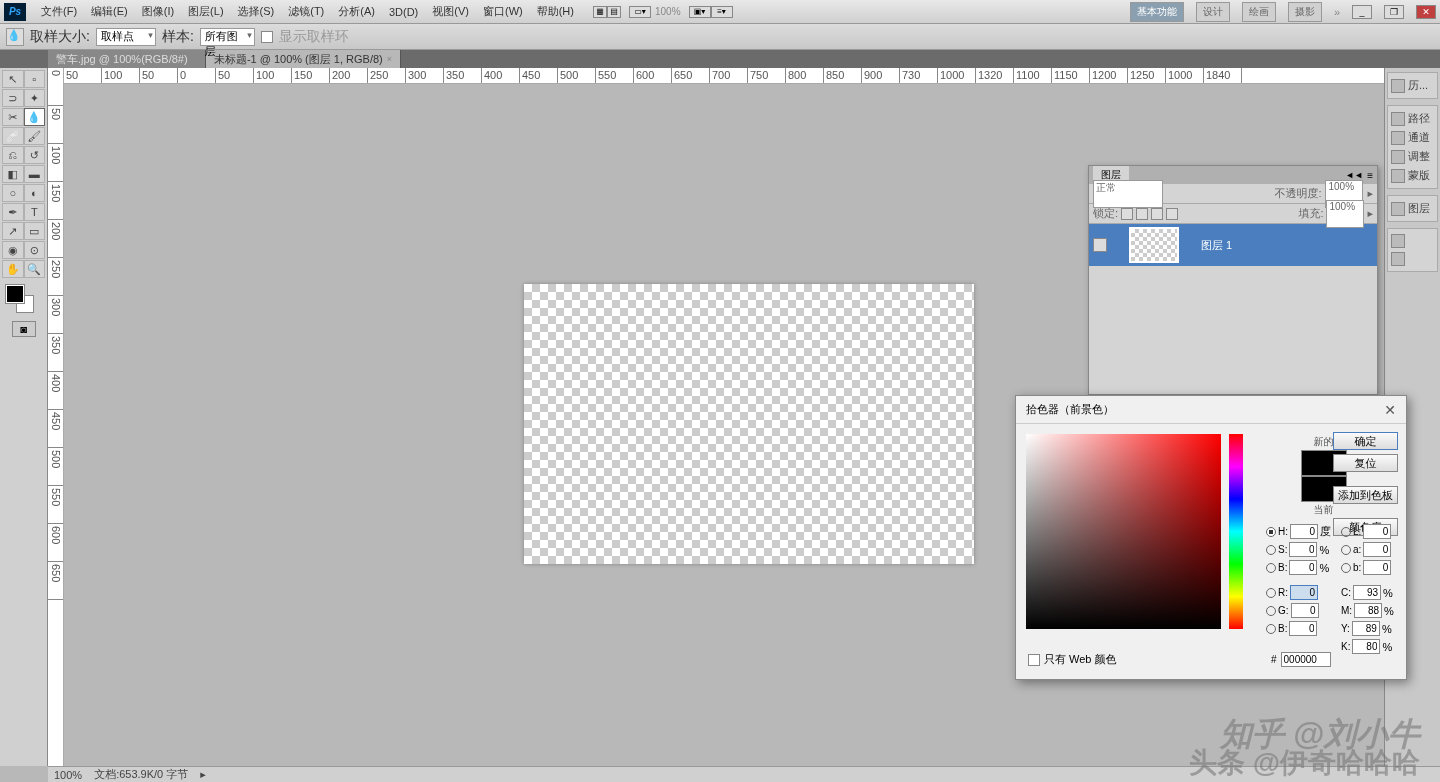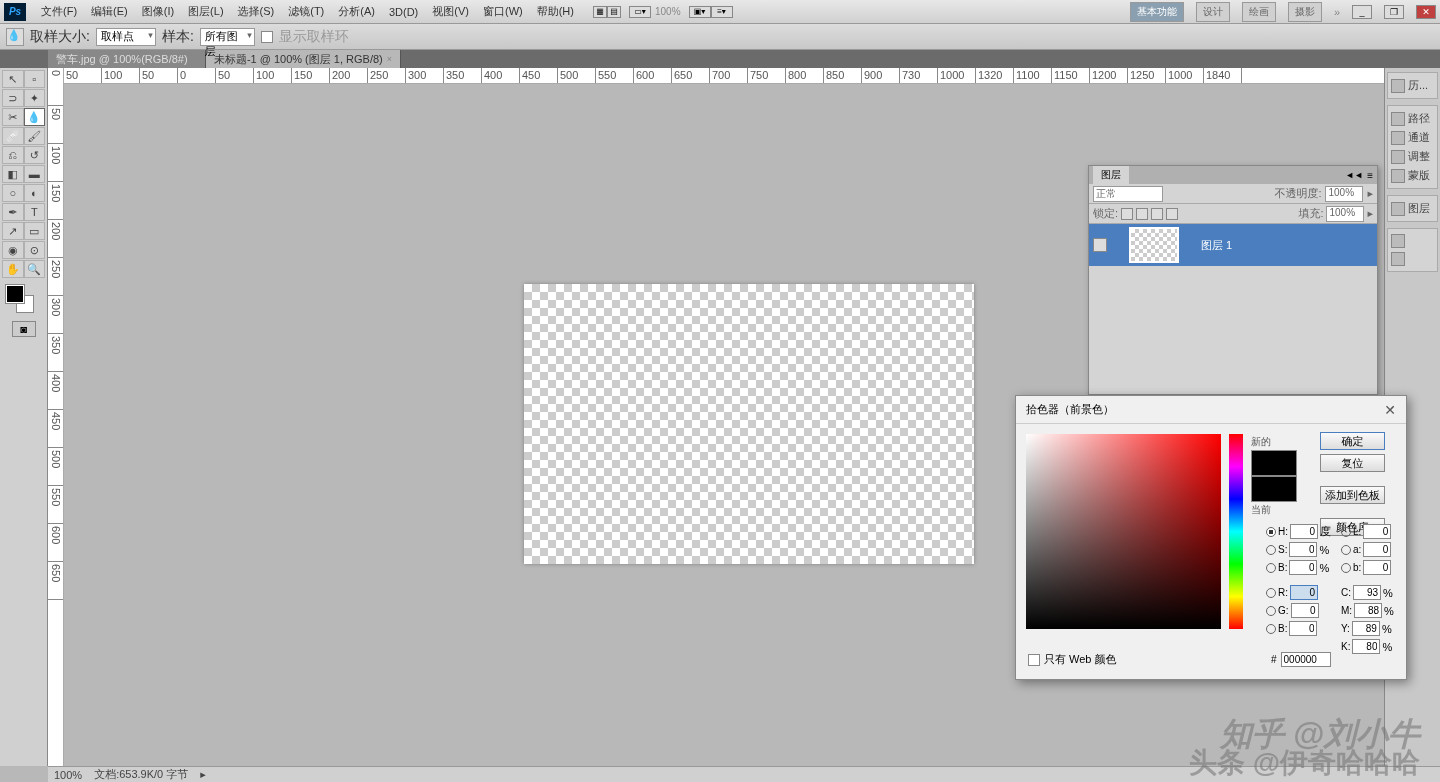--- a/index.html
+++ b/index.html
@@ -40,37 +40,37 @@
 .canvas-bg{flex:1;position:relative;overflow:hidden}
 .doc{position:absolute;left:460px;top:200px;width:450px;height:280px;background-image:repeating-conic-gradient(#ccc 0 25%,#fff 0 50%);background-size:16px 16px;box-shadow:0 0 4px rgba(0,0,0,.3)}
 .right-dock{width:56px;background:#c8c8c8;border-left:1px solid #888;padding:4px 2px;display:flex;flex-direction:column;gap:2px}
 .rdock-grp{background:#d4d4d4;border:1px solid #aaa;padding:3px;margin-bottom:4px}
 .rdock-item{display:flex;align-items:center;gap:3px;padding:2px 0;font-size:10px;color:#444}
 .rdock-ico{width:14px;height:14px;background:#bbb;border:1px solid #888}
 .layers-panel{position:absolute;right:62px;top:165px;width:290px;height:230px;background:#d4d4d4;border:1px solid #888;box-shadow:2px 2px 6px rgba(0,0,0,.3)}
 .lp-tabs{height:18px;background:#b0b0b0;display:flex;align-items:center;padding:0 4px}
 .lp-tab{padding:2px 8px;background:#d4d4d4;font-size:10px}
 .lp-opts{height:20px;display:flex;align-items:center;padding:0 4px;gap:4px;font-size:10px;color:#666;border-bottom:1px solid #aaa}
-.lp-sel{width:70px;height:16px;border:1px solid #999;background:#fff;font-size:10px;padding:0 2px}
+.lp-sel{width:70px;height:28px;border:1px solid #999;background:#fff;font-size:10px;padding:0 2px}
 .lp-opts2{height:20px;display:flex;align-items:center;padding:0 4px;gap:3px;font-size:10px;color:#666;border-bottom:1px solid #aaa}
 .lp-ico{width:12px;height:12px;border:1px solid #888;background:#ddd}
 .layer-row{height:42px;background:#4a7ebf;display:flex;align-items:center;padding:0 4px;gap:22px;color:#fff}
 .layer-eye{width:14px;height:14px;background:#ddd;border:1px solid #888}
 .layer-thumb{width:50px;height:36px;background-image:repeating-conic-gradient(#ccc 0 25%,#fff 0 50%);background-size:8px 8px;border:2px solid #fff}
 .picker{position:absolute;left:1015px;top:395px;width:392px;height:285px;background:#f0f0f0;border:1px solid #888;box-shadow:3px 3px 10px rgba(0,0,0,.4)}
 .pk-title{height:28px;display:flex;align-items:center;justify-content:space-between;padding:0 10px;font-size:13px;border-bottom:1px solid #ccc}
 .pk-x{font-size:14px;cursor:pointer;color:#555}
 .pk-body{display:flex;padding:10px;gap:8px}
 .pk-field{width:195px;height:195px;background:linear-gradient(to bottom,transparent,#000),linear-gradient(to right,#fff,#f00)}
 .pk-hue{width:14px;height:195px;background:linear-gradient(#f00,#f0f,#00f,#0ff,#0f0,#ff0,#f00)}
 .pk-right{flex:1;display:flex;flex-direction:column;gap:2px}
-.pk-preview{display:flex;flex-direction:column;margin-bottom:6px}
+.pk-preview{display:flex;flex-direction:column;align-items:center;margin-bottom:6px}
 .pk-sw{width:46px;height:26px;background:#000;border:1px solid #888}
 .pk-lbl{font-size:10px;color:#555;margin:1px 0}
-.pk-btns{position:absolute;right:21px;top:36px;display:flex;flex-direction:column;gap:4px}
+.pk-btns{position:absolute;right:8px;top:36px;display:flex;flex-direction:column;gap:4px}
 .pk-btn{width:65px;height:18px;background:linear-gradient(#fafafa,#ddd);border:1px solid #888;font-size:11px}
 .pk-btn.primary{border:1px solid #4a7ebf}
 .pk-inputs{position:absolute;left:250px;top:128px;display:flex;gap:10px}
 .pk-col{display:flex;flex-direction:column;gap:3px}
 .pk-irow{display:flex;align-items:center;gap:2px;font-size:10px}
 .pk-radio{width:10px;height:10px;border:1px solid #666;border-radius:50%}
 .pk-radio.on{background:radial-gradient(#333 40%,#fff 45%)}
 .pk-inp{width:28px;height:15px;border:1px solid #888;background:#fff;font-size:10px;padding:0 2px;text-align:right}
 .pk-inp.sel{border:1px solid #4a7ebf;background:#cde}
 .pk-hex{position:absolute;left:255px;bottom:12px;display:flex;align-items:center;gap:4px;font-size:10px}

